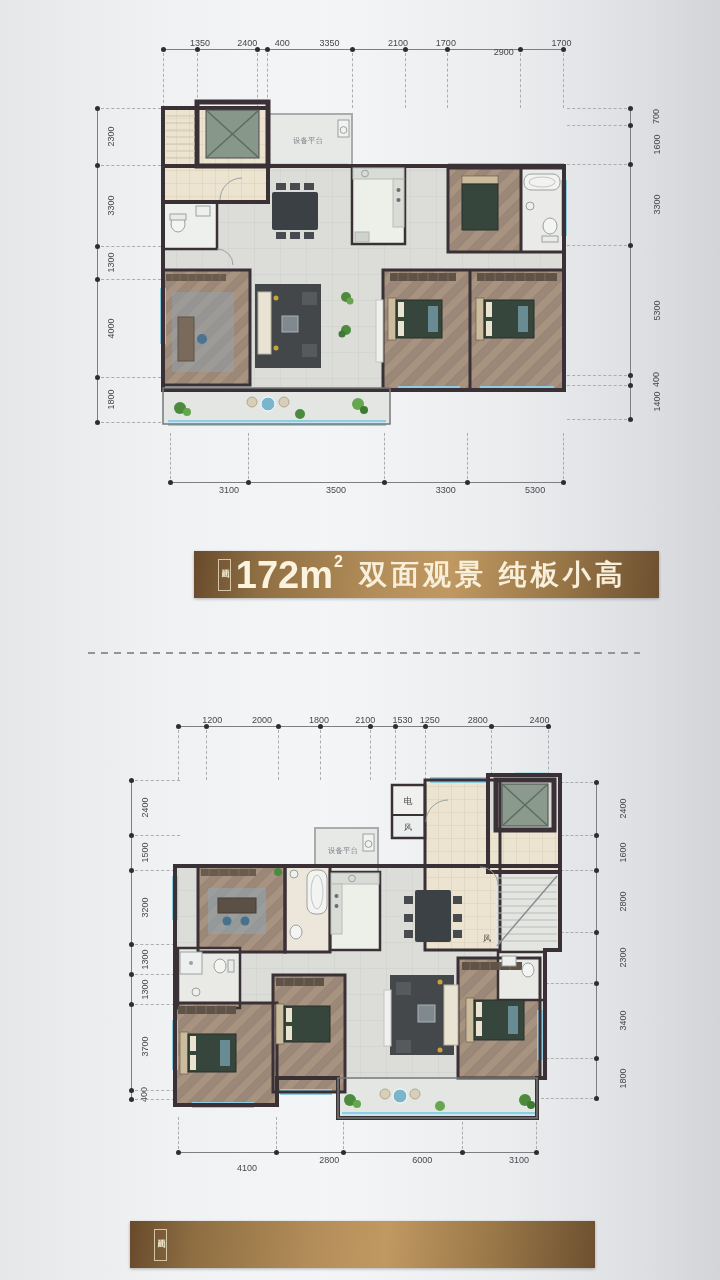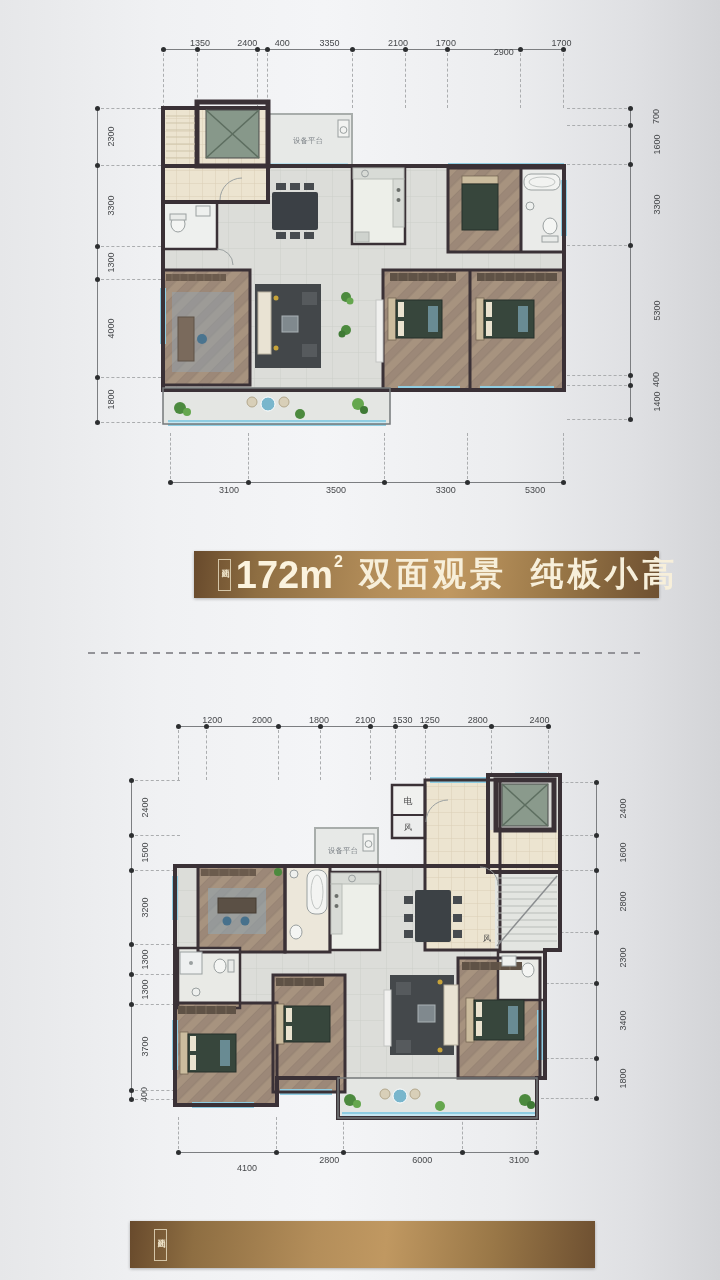--- a/index.html
+++ b/index.html
@@ -26,22 +26,22 @@
   
   .banner{position:absolute;width:465px;height:47px;display:flex;align-items:center;
     padding-left:24px;box-sizing:border-box;
     background:linear-gradient(96deg,#684a2c 0%,#8e6e42 14%,#b48e5a 40%,#c09861 55%,#997747 78%,#6e5031 100%);
     box-shadow:0 1px 3px rgba(0,0,0,.28);}
   .btag{writing-mode:vertical-rl;text-orientation:upright;font-size:8px;line-height:1.1;color:#f3e9cf;
     border:1px solid rgba(243,233,207,.75);padding:2px 1px;height:32px;box-sizing:border-box;
     margin-right:5px;letter-spacing:1px;}
   .barea{color:#fbf3de;font-weight:bold;font-size:38px;line-height:1;}
   .barea sup{font-size:16px;vertical-align:top;position:relative;top:-2px;margin-left:1px;}
-  .btitle{color:#f7efda;font-size:33px;font-weight:600;letter-spacing:4px;margin-left:16px;
-    font-family:Liberation Mono, monospace;white-space:nowrap;}
+  .btitle{color:#f7efda;font-size:28px;font-weight:600;letter-spacing:4px;margin-left:16px;
+    font-family:Liberation Sans, sans-serif;white-space:nowrap;}
   svg text{font-family:"DejaVu Sans",sans-serif;}
 </style>
 </head>
 <body>
 
 <div class="dims" style="left:163px;top:36px;width:400px;height:14px;">
     <div class="dimline h" style="top: calc(100% - 1px);"></div>
     <div class="dimseg" style="left: 0%; width: 8.49057%; top: 0px; height: 100%;">
       <span class="dimlab">1350</span>
     </div>

